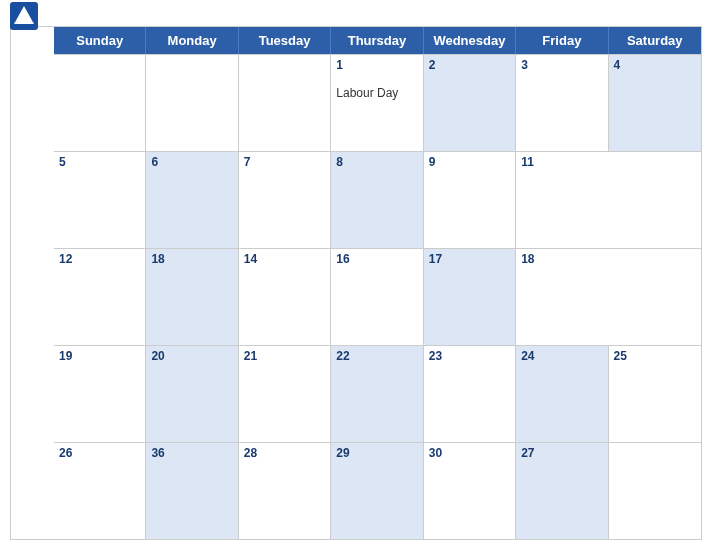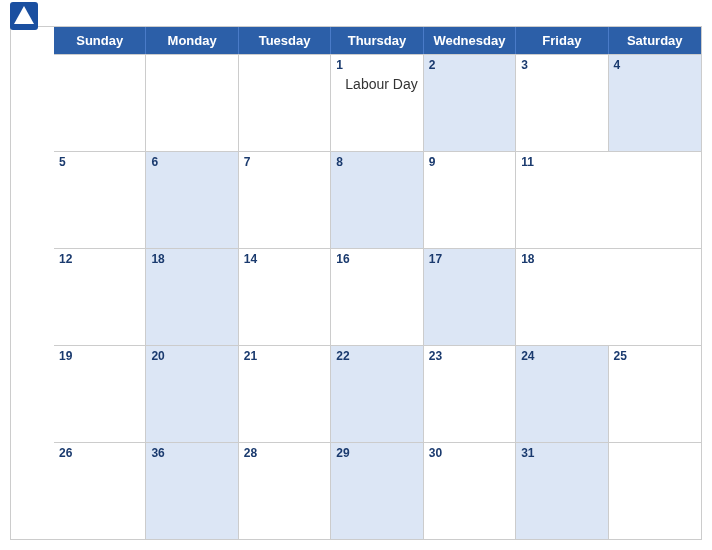--- a/index.html
+++ b/index.html
@@ -97,24 +97,23 @@
     .day-cell:last-child { border-right: none; }
     .day-cell.shaded {
       background: #dce6f5;
     }
     .day-number {
       font-size: 12px;
       font-weight: bold;
       color: #1a3a6e;
     }
     .holiday-label {
-      font-size: 14px;
+      font-size: 12px;
       color: #333;
-      margin-top: 4px;
-      text-align: right;
+      margin-top: 14px;
     }
   </style>
 </head>
 <body>
 
 <div class="header">
   <div class="logo">
     <svg class="logo-icon" viewBox="0 0 28 28">
       <rect x="0" y="0" width="28" height="28" rx="3" fill="#1a4fa0"></rect>
       <polygon points="14,4 24,22 4,22" fill="white"></polygon>
@@ -230,18 +229,18 @@
         <div class="day-cell">
           <div class="day-number">28</div>
         </div>
         <div class="day-cell shaded">
           <div class="day-number">29</div>
         </div>
         <div class="day-cell">
           <div class="day-number">30</div>
         </div>
         <div class="day-cell shaded">
-          <div class="day-number">31</div>
+          <div class="day-number">27</div>
         </div>
         <div class="day-cell"></div>
       </div>
     </div>
 </div>
 
 </body></html>

